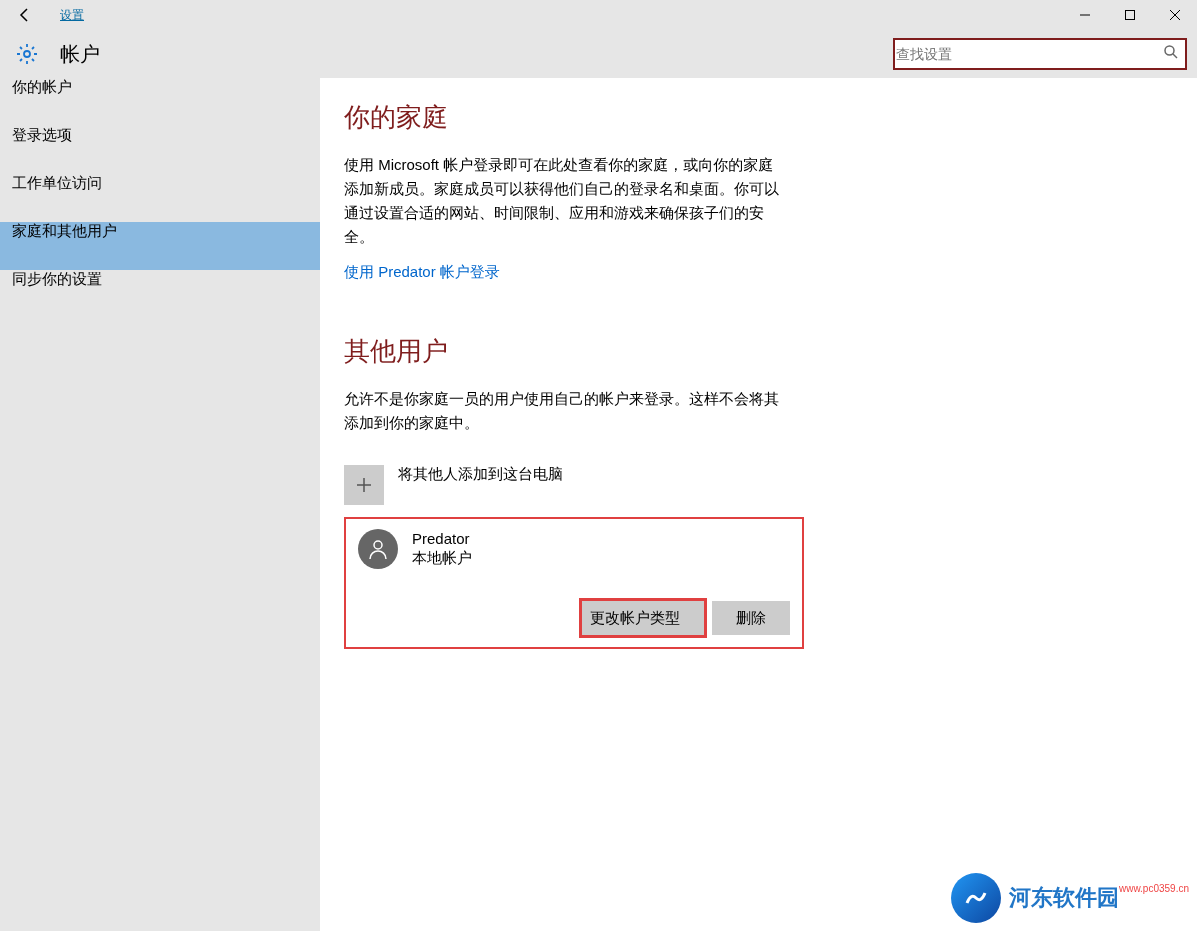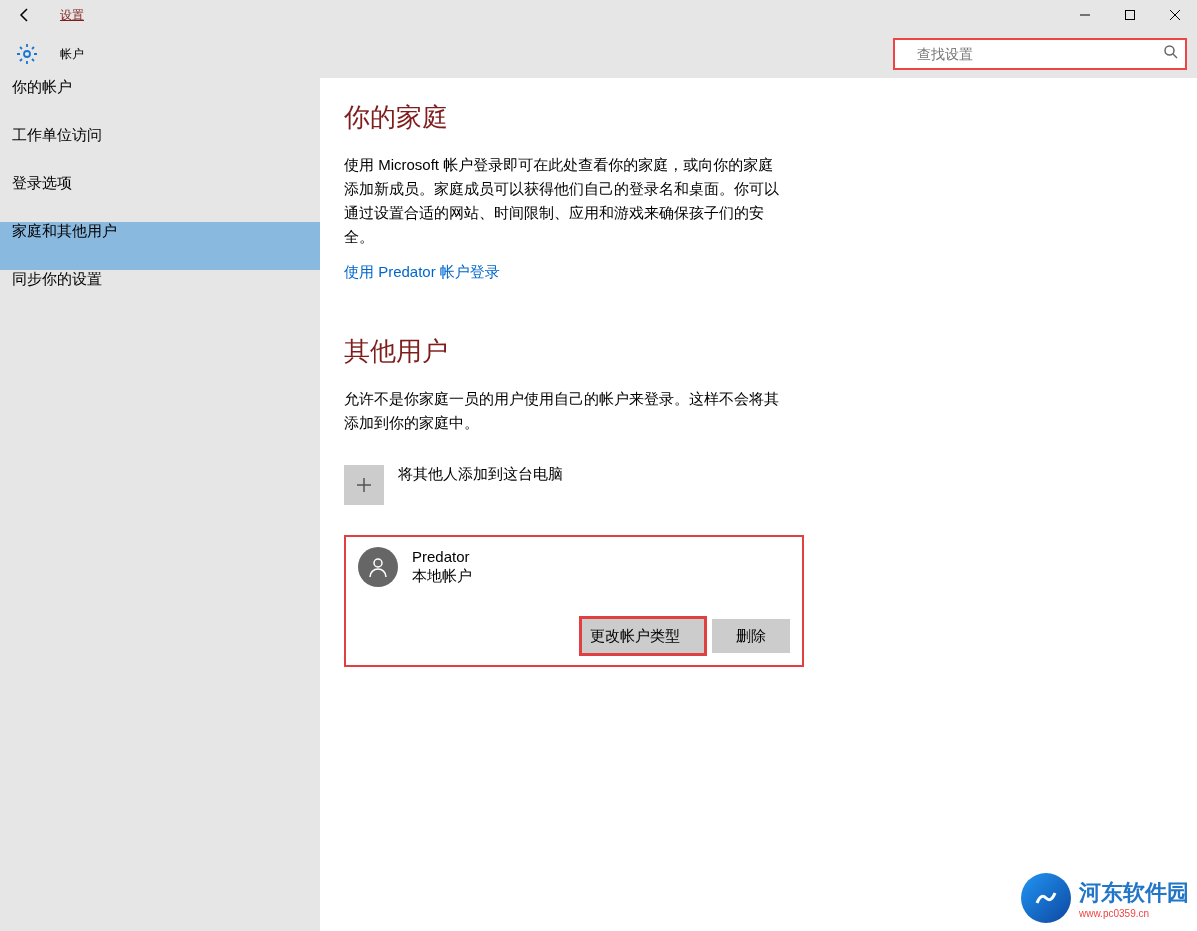--- a/index.html
+++ b/index.html
@@ -1,59 +1,59 @@
 <!DOCTYPE html>
 <html><head>
   <meta charset="utf-8">
   <style>
     * { margin: 0; padding: 0; box-sizing: border-box; font-family: "Microsoft YaHei", "Segoe UI", sans-serif; }
     body { background: #ffffff; width: 1197px; height: 931px; overflow: hidden; position: relative; }
     
     .titlebar { height: 30px; background: #e6e6e6; display: flex; align-items: center; padding-left: 10px; }
     .back-btn { width: 30px; height: 30px; display: flex; align-items: center; justify-content: center; cursor: pointer; }
-    .titlebar-title { font-size: 12px; margin-left: 20px; color: #7f1d1d; text-decoration: underline; }
+    .titlebar-title { font-size: 12px; margin-left: 20px; color: #0369a1; text-decoration: underline; }
     .window-controls { margin-left: auto; display: flex; }
     .win-ctrl { width: 45px; height: 30px; display: flex; align-items: center; justify-content: center; cursor: pointer; }
     
     .header { height: 48px; background: #e6e6e6; display: flex; align-items: center; padding: 0 10px; }
     .gear-icon { width: 26px; height: 26px; display: flex; align-items: center; justify-content: center; margin-left: 4px; }
-    .header-title { font-size: 12px; margin-left: 20px; color: #000; }
+    .header-title { font-size: 20px; margin-left: 20px; color: #000; }
     .search-box { margin-left: auto; position: relative; }
-    .search-input { width: 294px; height: 32px; border: 2px solid #ef4444; padding: 0 32px 0 22px; font-size: 14px; background: #fff; }
+    .search-input { width: 294px; height: 32px; border: 2px solid #7f1d1d; padding: 0 32px 0 1px; font-size: 14px; background: #fff; }
     .search-icon-wrap { position: absolute; right: 8px; top: 50%; transform: translateY(-50%); }
     
     .content { display: flex; height: calc(931px - 78px); }
     
     .sidebar { width: 320px; background: #e6e6e6; }
     .sidebar-item { height: 48px; display: flex; padding-left: 12px; font-size: 15px; color: #000; cursor: pointer; }
     .sidebar-item.active { background: #8ab9e0; }
     
     .main { flex: 1; background: #ffffff; padding: 22px 0 0 24px; }
     .section-title { font-size: 26px; font-weight: 400; color: #7f1d1d; margin-bottom: 18px; }
     .section-text { font-size: 15px; line-height: 1.6; color: #000; max-width: 440px; margin-bottom: 14px; }
     .link { color: #0066cc; font-size: 15px; display: inline-block; cursor: pointer; }
     
     .section2 { margin-top: 52px; }
     
     .add-user-row { display: flex; align-items: flex-start; margin-top: 30px; cursor: pointer; }
     .plus-btn { width: 40px; height: 40px; background: #cccccc; display: flex; align-items: center; justify-content: center; margin-right: 14px; }
     .add-user-label { font-size: 15px; color: #000; }
     
-    .user-card { margin-top: 30px; width: 460px; border: 2px solid #e04040; padding: 10px 12px 12px 12px; position: relative; }
+    .user-card { margin-top: 12px; width: 460px; border: 2px solid #e04040; padding: 10px 12px 12px 12px; position: relative; }
     .user-info { display: flex; align-items: center; }
     .avatar { width: 40px; height: 40px; border-radius: 50%; background: #666666; display: flex; align-items: center; justify-content: center; margin-right: 14px; }
     .user-name { font-size: 15px; color: #000; }
     .user-type { font-size: 15px; color: #000; margin-top: 2px; }
     .user-actions { display: flex; gap: 8px; justify-content: flex-end; margin-top: 32px; }
     .action-btn { height: 34px; background: #cccccc; border: none; font-size: 15px; padding: 0 24px; cursor: pointer; color: #000; }
     .action-btn.highlighted { outline: 3px solid #e04040; padding-left: 8px; }
     
     .watermark { position: absolute; right: 8px; bottom: 8px; display: flex; align-items: center; gap: 8px; }
     .watermark-logo { width: 50px; height: 50px; border-radius: 50%; background: linear-gradient(135deg, #2196f3, #0d47a1); display: flex; align-items: center; justify-content: center; }
-    .watermark-text { display: flex; flex-direction: column; }
+    .watermark-text { display: flex; flex-direction: row; }
     .wm-line1 { font-size: 22px; font-weight: bold; color: #2176c7; }
     .wm-line2 { font-size: 10px; color: #ef4444; }
   </style>
 </head>
 <body>
 
 <div class="titlebar">
   <div class="back-btn">
     <svg width="16" height="16" viewBox="0 0 16 16">
         <path d="M10 2 L4 8 L10 14" stroke="#000" stroke-width="1.5" fill="none"></path>
@@ -98,24 +98,24 @@
     </span>
   </div>
 </div>
 
 <div class="content">
   <div class="sidebar">
     <div class="sidebar-item">
       <span>你的帐户</span>
     </div>
     <div class="sidebar-item">
-      <span>工作单位访问</span>
+      <span>登录选项</span>
     </div>
     <div class="sidebar-item">
-      <span>登录选项</span>
+      <span>工作单位访问</span>
     </div>
     <div class="sidebar-item active">
       <span>家庭和其他用户</span>
     </div>
     <div class="sidebar-item">
       <span>同步你的设置</span>
     </div>
   </div>
 
   <div class="main">

